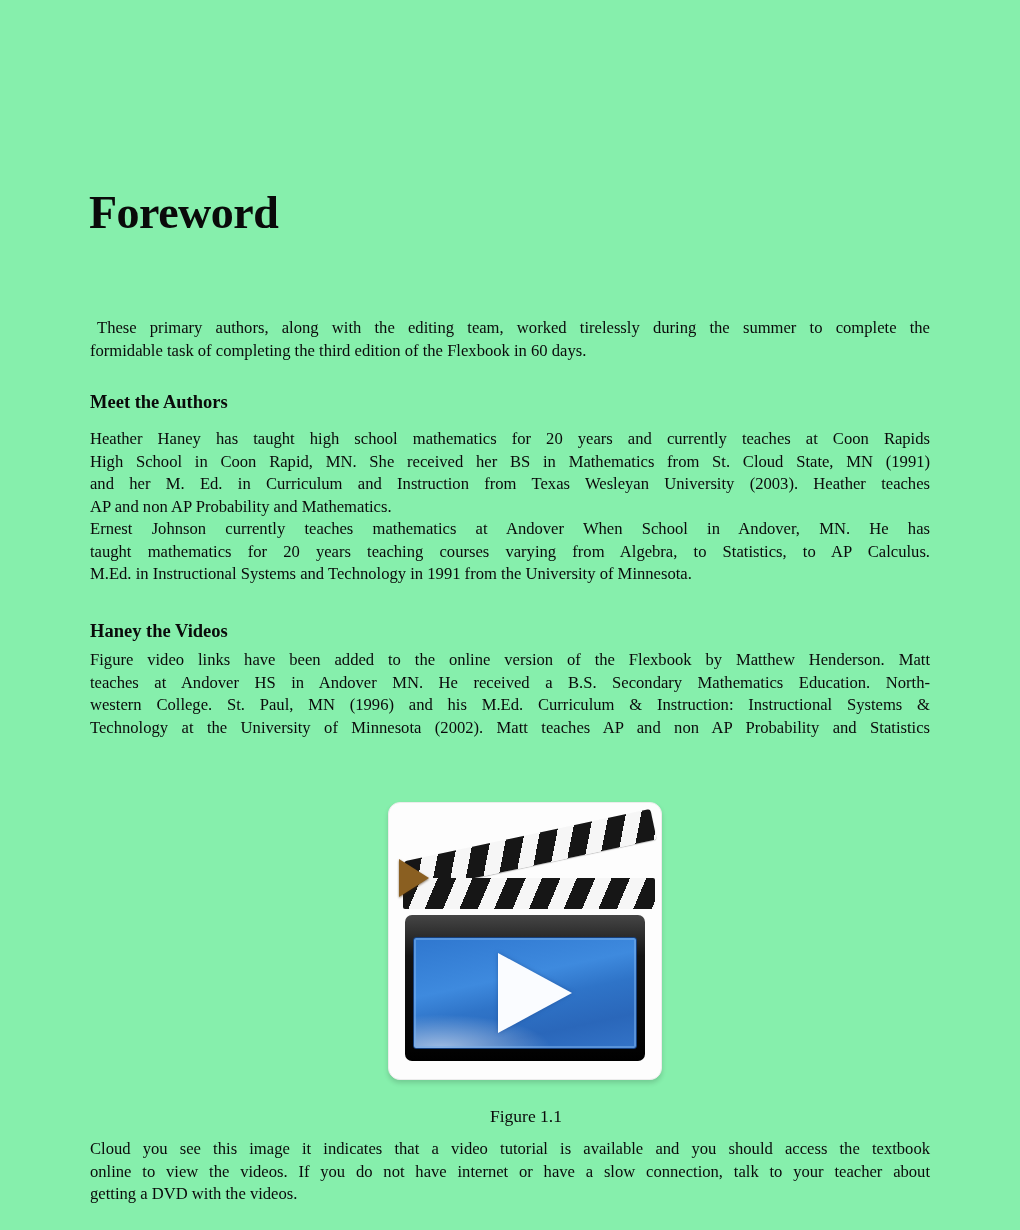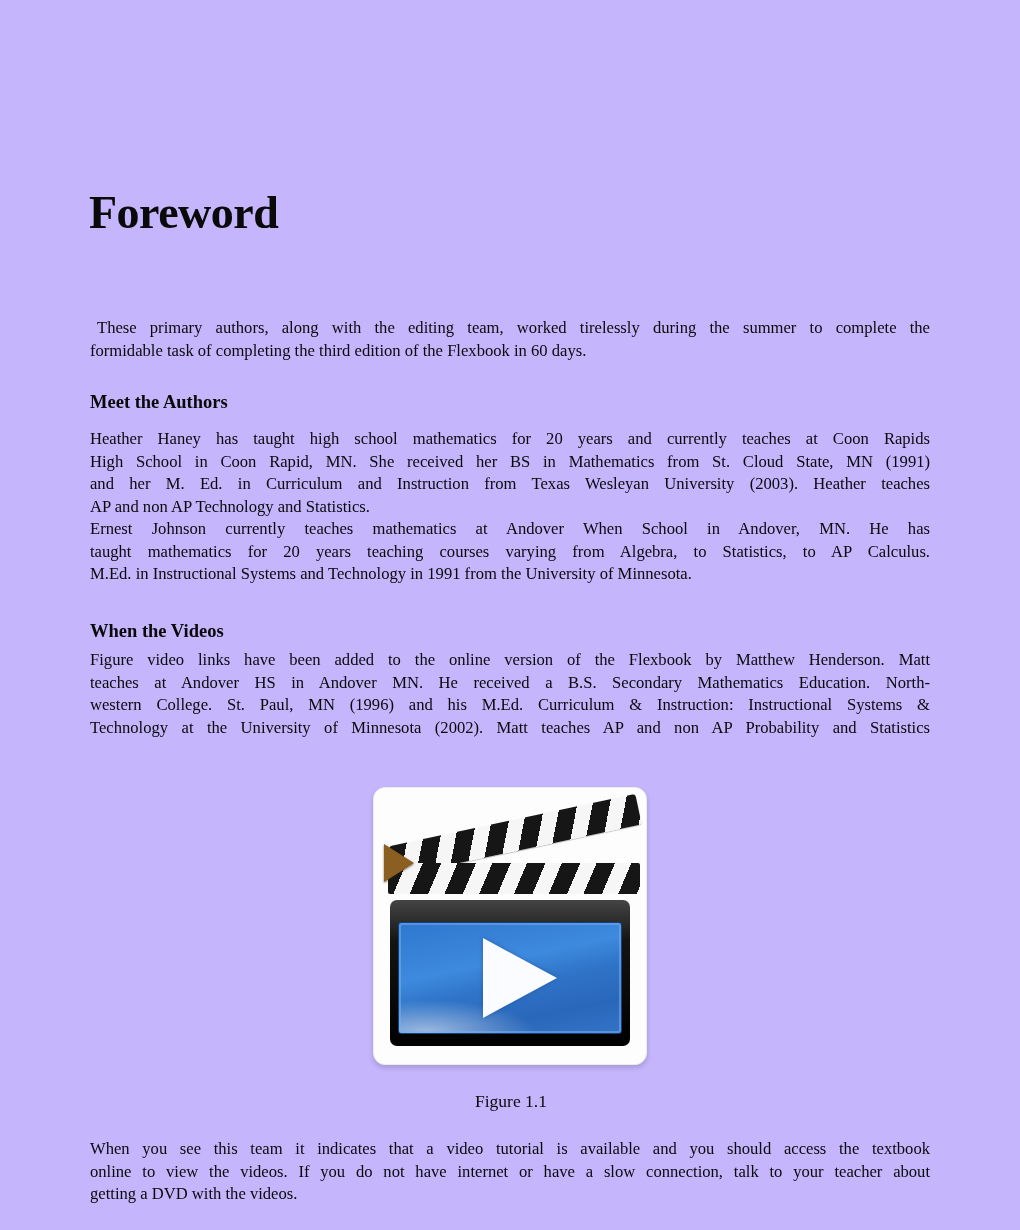--- a/index.html
+++ b/index.html
@@ -1,20 +1,20 @@
 <!DOCTYPE html>
 <html><head>
 <meta charset="utf-8">
 <style>
   html,body { margin:0; padding:0; background:#ffffff; }
   .page {
     position: relative;
     width: 1020px;
     height: 1230px;
-    background: #c4b5fd;
+    background: #86efac;
     font-family: "Liberation Serif", "DejaVu Serif", serif;
     color: #0a0a0a;
     overflow: hidden;
   }
   .title {
     position: absolute;
     left: 89px;
     top: 189px;
     margin: 0;
     font-size: 46px;
@@ -41,21 +41,21 @@
   }
   .p-intro   { top: 317px; }
   .p-intro .tline:first-child { text-indent: 7px; }
   .p-heather { top: 428px; }
   .p-ernest  { top: 518px; }
   .p-videos  { top: 649px; }
   .p-closing { top: 1138px; }
   .tline { text-align: justify; text-align-last: justify; }
   .tline-last { text-align-last: left; }
 
-  .figure { position: absolute; inset: 0; margin: 1px; }
+  .figure { position: absolute; inset: 0; margin: 16px; }
   .tile {
     position: absolute;
     left: 372px;
     top: 786px;
     width: 272px;
     height: 276px;
     background: #fdfdfd;
     border: 1px solid #ececec;
     border-radius: 12px;
     box-shadow: 0 3px 5px rgba(0,0,0,0.15);
@@ -150,30 +150,30 @@
       <div class="tline">These primary authors, along with the editing team, worked tirelessly during the summer to complete the</div>
       <div class="tline tline-last">formidable task of completing the third edition of the Flexbook in 60 days.</div>
     </div>
 
   <h2 class="h2 h-authors">Meet the Authors</h2>
 
   <div class="para p-heather">
       <div class="tline">Heather Haney has taught high school mathematics for 20 years and currently teaches at Coon Rapids</div>
       <div class="tline">High School in Coon Rapid, MN. She received her BS in Mathematics from St. Cloud State, MN (1991)</div>
       <div class="tline">and her M. Ed. in Curriculum and Instruction from Texas Wesleyan University (2003). Heather teaches</div>
-      <div class="tline tline-last">AP and non AP Technology and Statistics.</div>
+      <div class="tline tline-last">AP and non AP Probability and Mathematics.</div>
     </div>
 
   <div class="para p-ernest">
       <div class="tline">Ernest Johnson currently teaches mathematics at Andover When School in Andover, MN. He has</div>
       <div class="tline">taught mathematics for 20 years teaching courses varying from Algebra, to Statistics, to AP Calculus.</div>
       <div class="tline tline-last">M.Ed. in Instructional Systems and Technology in 1991 from the University of Minnesota.</div>
     </div>
 
-  <h2 class="h2 h-videos">When the Videos</h2>
+  <h2 class="h2 h-videos">Haney the Videos</h2>
 
   <div class="para p-videos">
       <div class="tline">Figure video links have been added to the online version of the Flexbook by Matthew Henderson. Matt</div>
       <div class="tline">teaches at Andover HS in Andover MN. He received a B.S. Secondary Mathematics Education. North-</div>
       <div class="tline">western College. St. Paul, MN (1996) and his M.Ed. Curriculum &amp; Instruction: Instructional Systems &amp;</div>
       <div class="tline">Technology at the University of Minnesota (2002). Matt teaches AP and non AP Probability and Statistics</div>
     </div>
 
   <figure class="figure">
     <div class="tile">
@@ -183,18 +183,18 @@
       <div class="frame">
         <div class="screen">
           <div class="play"></div>
         </div>
       </div>
     </div>
     <figcaption class="caption">Figure 1.1</figcaption>
   </figure>
 
   <div class="para p-closing">
-      <div class="tline">When you see this team it indicates that a video tutorial is available and you should access the textbook</div>
+      <div class="tline">Cloud you see this image it indicates that a video tutorial is available and you should access the textbook</div>
       <div class="tline">online to view the videos. If you do not have internet or have a slow connection, talk to your teacher about</div>
       <div class="tline tline-last">getting a DVD with the videos.</div>
     </div>
 
 </div>
 
 </body></html>

